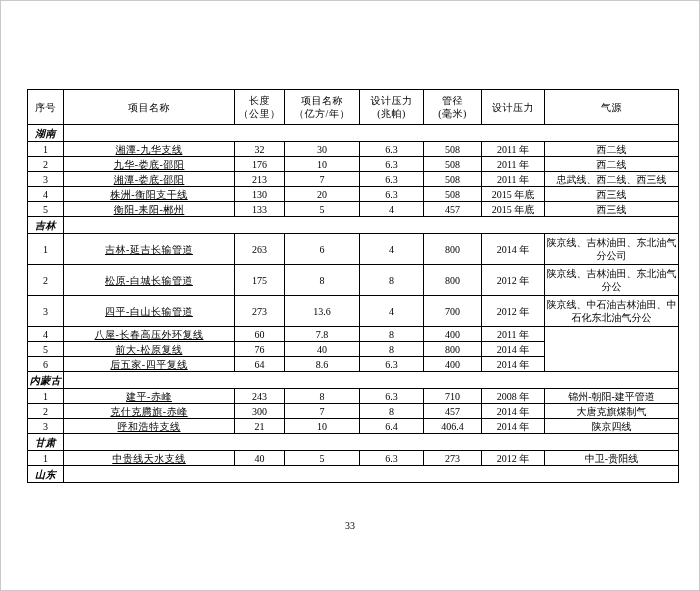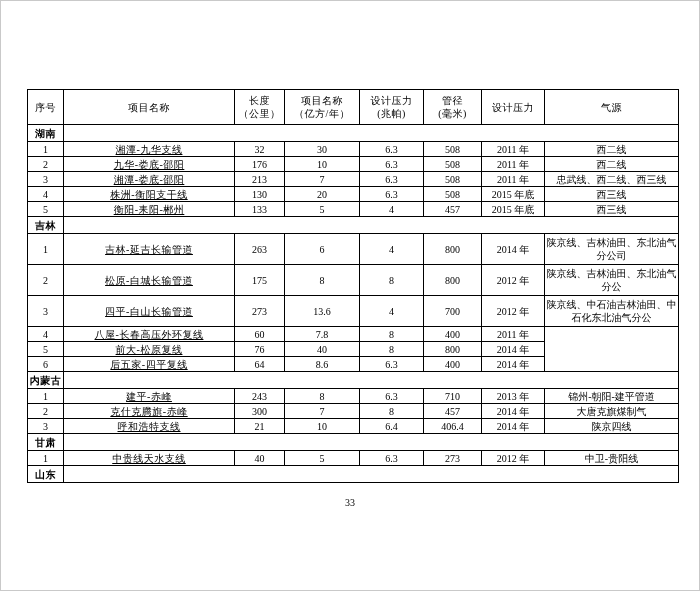--- a/index.html
+++ b/index.html
@@ -28,24 +28,24 @@
     padding:0 1px;
     line-height:1.3;
     overflow:hidden;
     word-break:break-all;
   }
   .pipeline thead tr { height:35px; }
   .pipeline th { letter-spacing:0.5px; }
   tr.region-row { height:17px; }
   tr.data-row { height:15px; }
   tr.data-row.tall { height:31px; }
-  td.region-cell { font-weight:bold; letter-spacing:0.5px; }
+  td.region-cell { font-weight:bold; letter-spacing:0.5px;font-style:italic; }
   td.name-cell { letter-spacing:0.5px;text-decoration:underline; }
   .page-number {
-    position:absolute; top:496px; left:0; width:100%;
+    position:absolute; top:519px; left:0; width:100%;
     text-align:center; font-size:10px;
   }
 </style>
 </head>
 <body>
 
 <div class="page">
   <table class="pipeline">
     <colgroup>
       <col style="width:36px">
@@ -210,21 +210,21 @@
           <td class="region-cell">内蒙古</td>
           <td colspan="7"></td>
         </tr>
         <tr class="data-row">
           <td>1</td>
           <td class="name-cell">建平-赤峰</td>
           <td>243</td>
           <td>8</td>
           <td>6.3</td>
           <td>710</td>
-          <td>2013 年</td>
+          <td>2008 年</td>
           <td class="source-cell">锦州-朝阳-建平管道</td>
         </tr>
         <tr class="data-row">
           <td>2</td>
           <td class="name-cell">克什克腾旗-赤峰</td>
           <td>300</td>
           <td>7</td>
           <td>8</td>
           <td>457</td>
           <td>2014 年</td>

